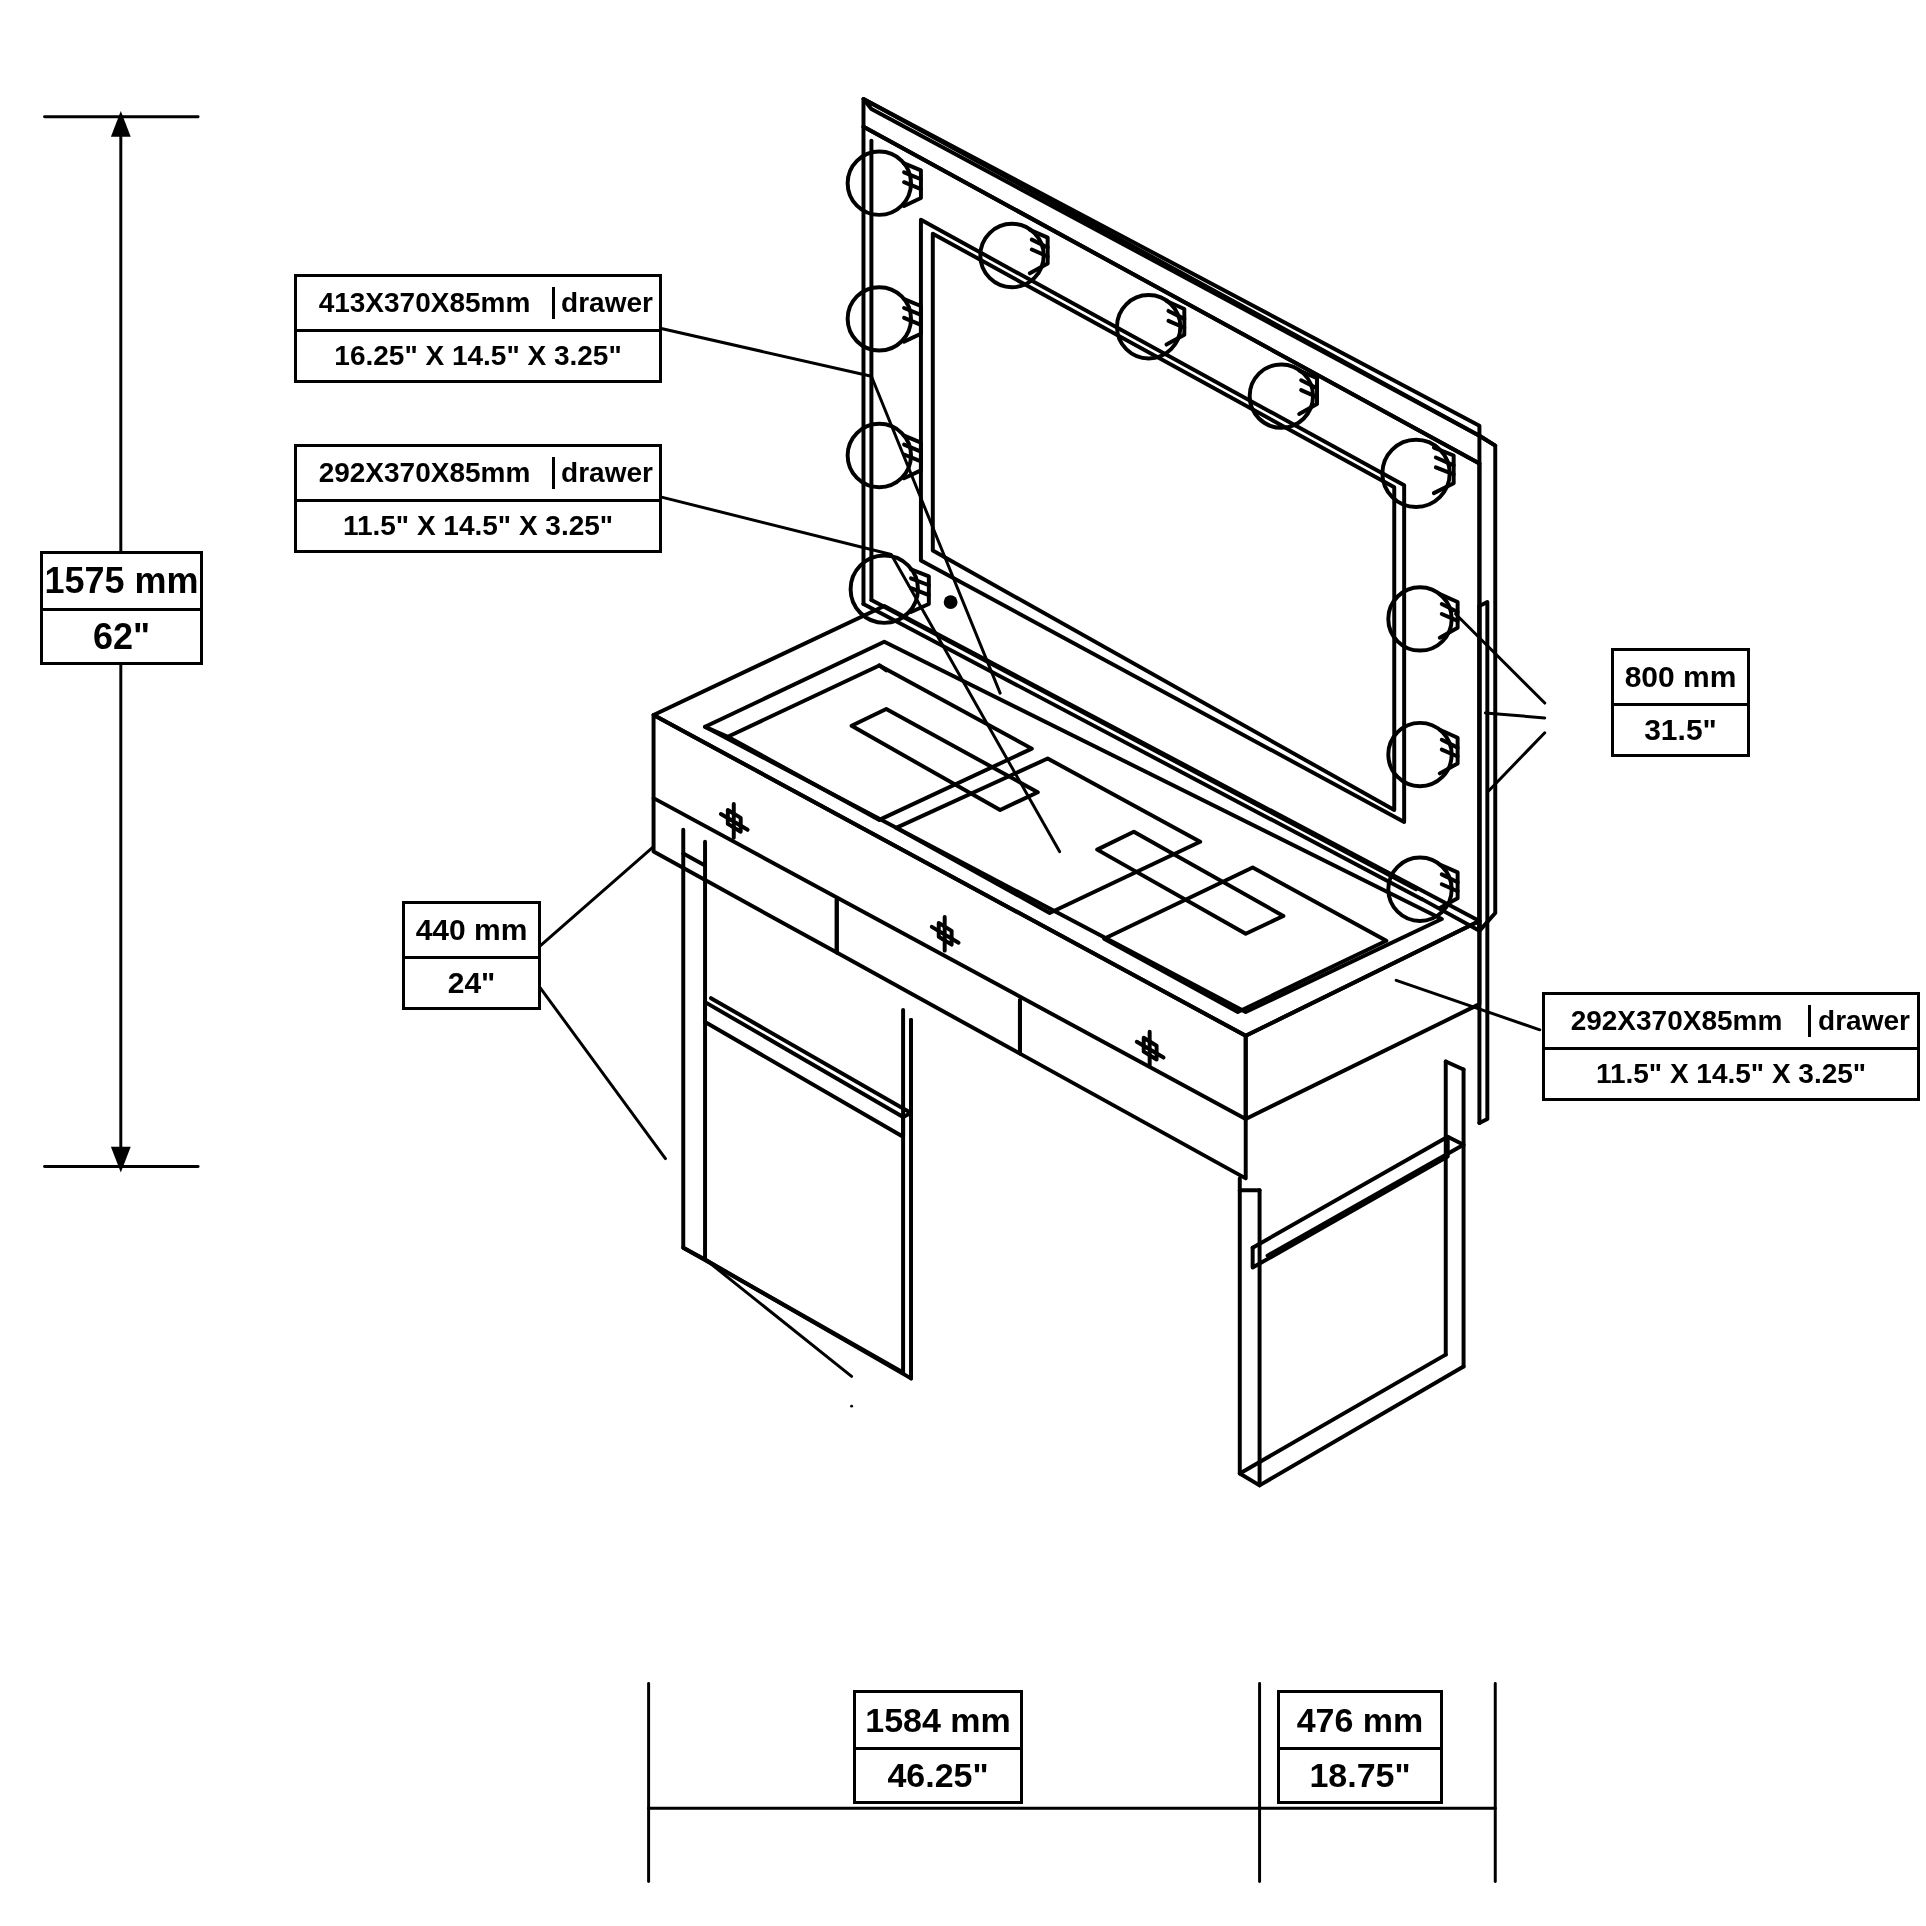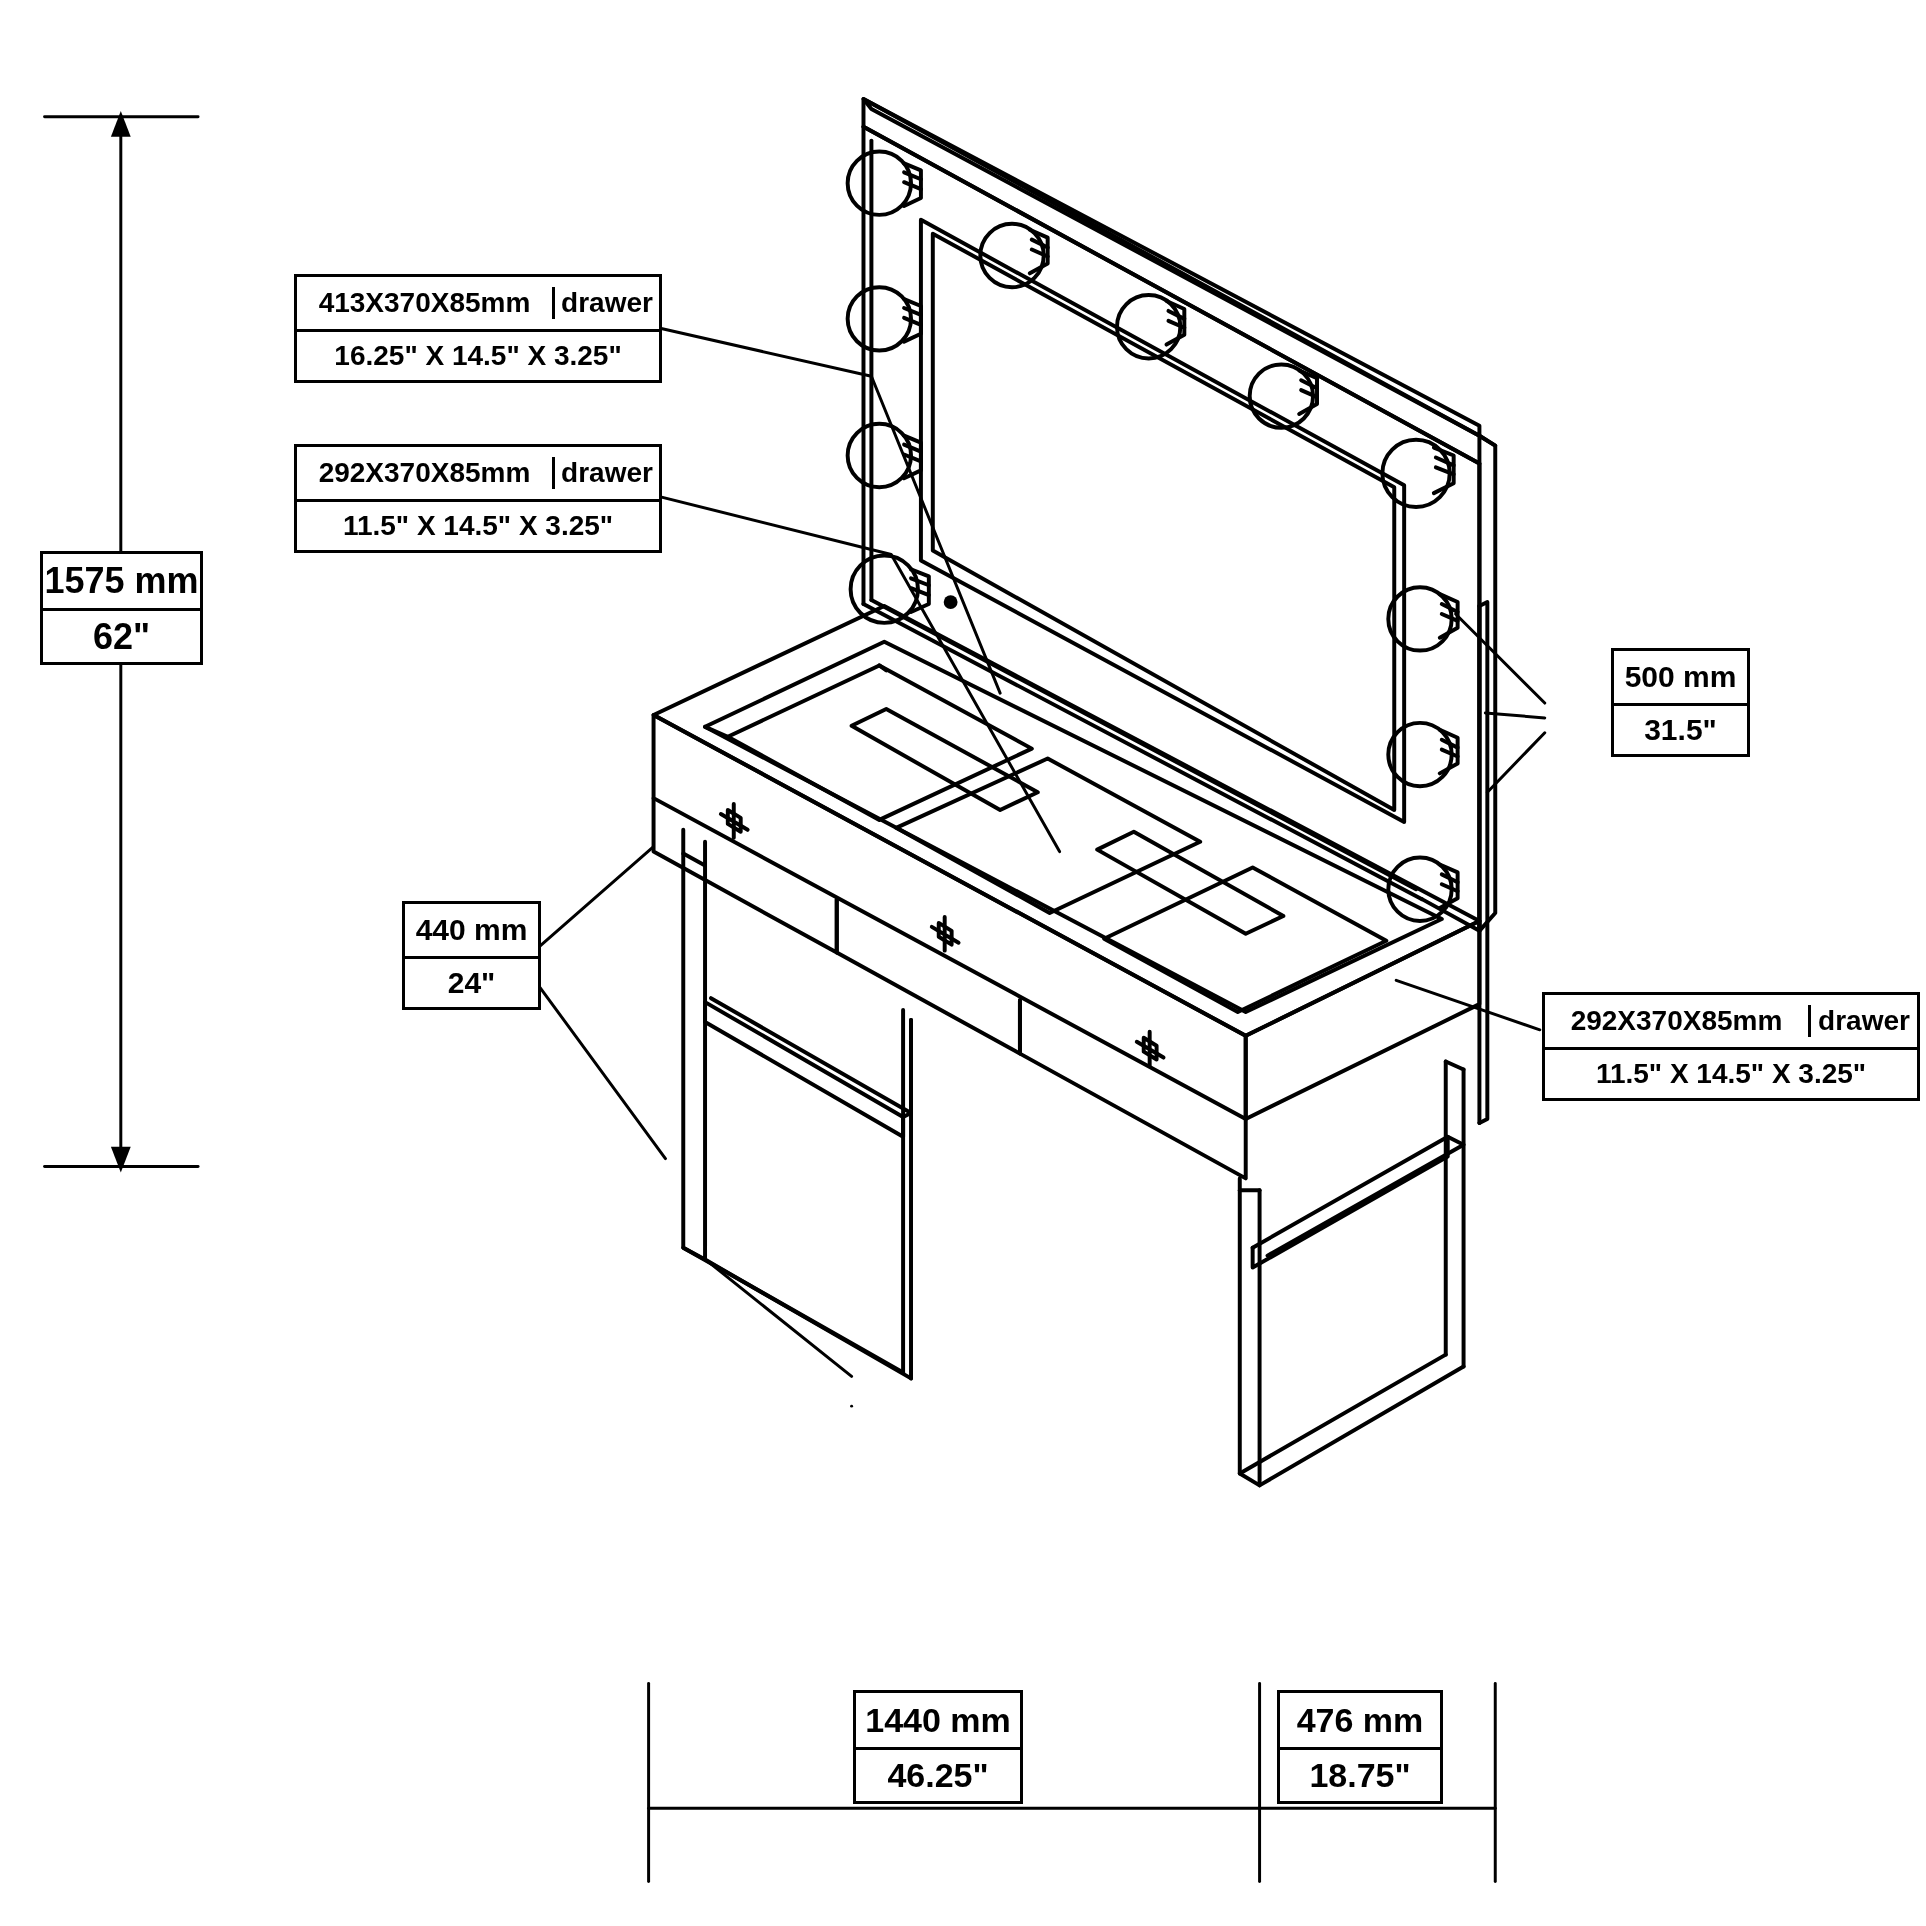--- a/index.html
+++ b/index.html
@@ -281,40 +281,40 @@
       <div class="cell f28" style="flex:1 1 auto;">292X370X85mm</div>
       <div class="cell f28" style="width:109px;">drawer</div>
     </div>
     <div class="row" style="height:50%;">
       <div class="cell f28" style="width:100%;">11.5" X 14.5" X 3.25"</div>
     </div>
   </div>
 
   <div class="dimbox" style="left:1611px; top:648px; width:139px; height:109px;">
     <div class="row" style="height:50%;">
-      <div class="cell f30" style="width:100%;">500 mm</div>
+      <div class="cell f30" style="width:100%;">800 mm</div>
     </div>
     <div class="row" style="height:50%;">
       <div class="cell f30" style="width:100%;">31.5"</div>
     </div>
   </div>
 
   <div class="dimbox" style="left:402px; top:901px; width:139px; height:109px;">
     <div class="row" style="height:50%;">
       <div class="cell f30" style="width:100%;">440 mm</div>
     </div>
     <div class="row" style="height:50%;">
       <div class="cell f30" style="width:100%;">24"</div>
     </div>
   </div>
 
 
   <div class="dimbox" style="left:853px; top:1690px; width:170px; height:114px;">
     <div class="row" style="height:50%;">
-      <div class="cell f34" style="width:100%;">1440 mm</div>
+      <div class="cell f34" style="width:100%;">1584 mm</div>
     </div>
     <div class="row" style="height:50%;">
       <div class="cell f34" style="width:100%;">46.25"</div>
     </div>
   </div>
 
   <div class="dimbox" style="left:1277px; top:1690px; width:166px; height:114px;">
     <div class="row" style="height:50%;">
       <div class="cell f34" style="width:100%;">476 mm</div>
     </div>

